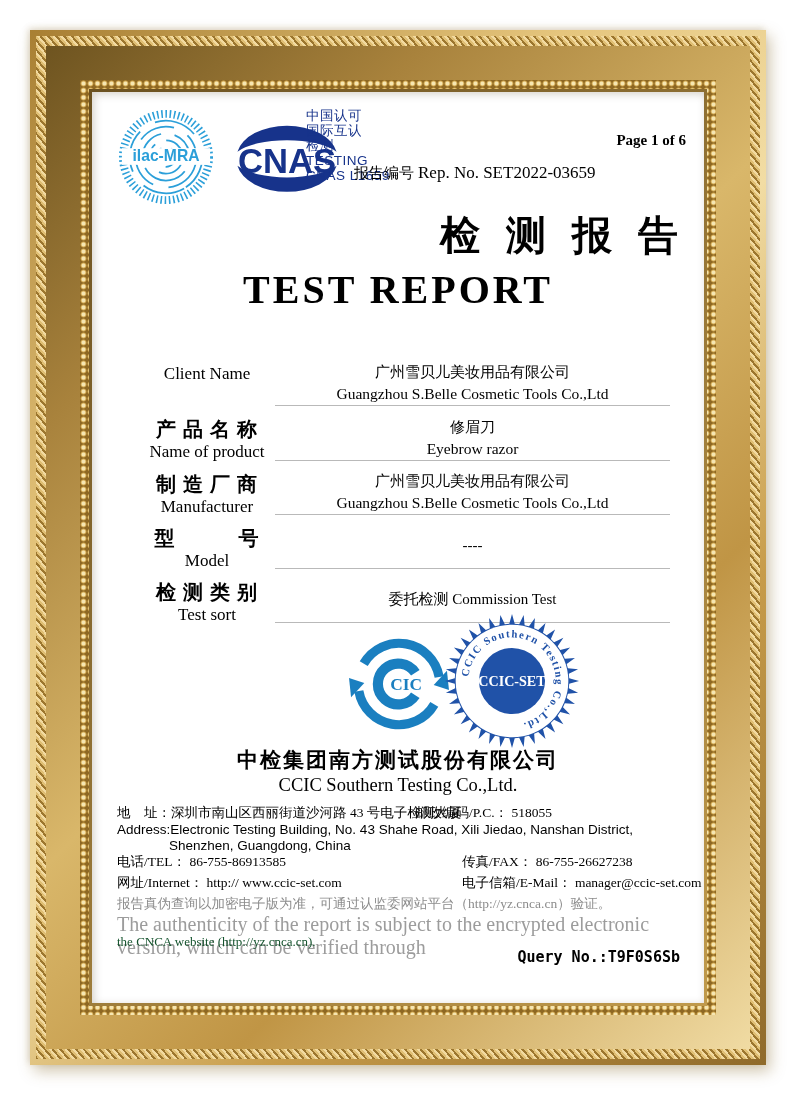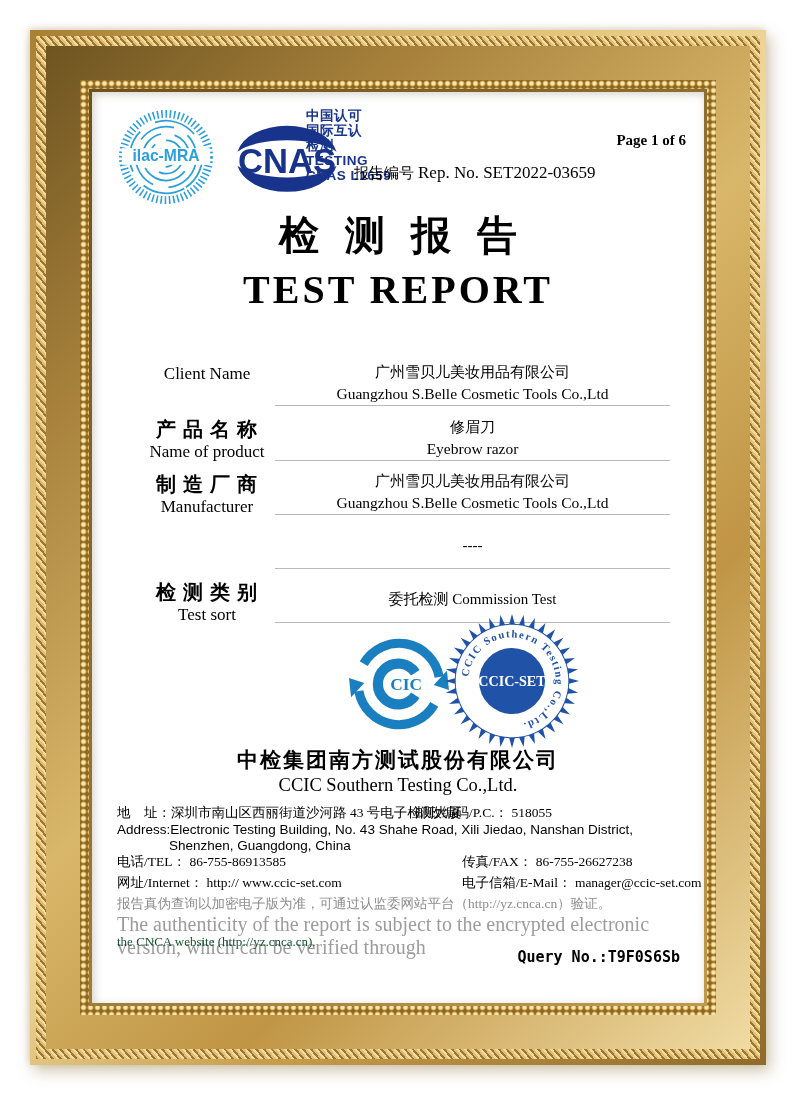--- a/index.html
+++ b/index.html
@@ -23,28 +23,28 @@
 
   
   .doc { position:absolute; inset:3px; background:#fff; overflow:hidden;
     box-shadow:inset 2px 2px 8px rgba(60,40,0,.22); }
   .abs { position:absolute; }
 
   
   .ilac-logo { left:24px; top:16px; width:100px; height:98px; }
   .cnas-logo { left:136px; top:26px; width:118px; height:80px; }
   .cnas-lines { left:214px; top:16px; color:#17338b; font-family:"Liberation Sans",sans-serif;
-    font-weight:bold; font-size:13.5px; line-height:15px; letter-spacing:.5px; }
+    font-weight:normal; font-size:13.5px; line-height:15px; letter-spacing:.5px; }
   .page-no { right:18px; top:40px; font-weight:bold; font-size:15px; }
   .repno-row { left:262px; top:71px; white-space:nowrap; }
   .repno-zh { font-size:15px; }
   .repno-en { font-size:17px; }
 
   
-  .title-zh { left:0; top:116px; width:100%; text-align:center; font-size:40px;
+  .title-zh { left:0; top:116px; width:100%; text-align:right; font-size:40px;
     font-weight:600; letter-spacing:26px; text-indent:26px; }
   .title-en { left:0; top:174px; width:100%; text-align:center; font-size:40px;
     font-weight:bold; letter-spacing:3px; }
 
   
   .rlabel { position:absolute; left:30px; width:170px; text-align:center; }
   .rlabel .zh { font-size:20px; font-weight:600; line-height:24px; letter-spacing:1px; }
   .rlabel .en { font-size:17px; line-height:22px; }
   .rvalue { position:absolute; left:183px; width:395px; height:46px; text-align:center;
     border-bottom:1px solid #b9b9b9; display:flex; flex-direction:column; justify-content:center; }
@@ -144,20 +144,24 @@
 
               <div class="rlabel" style="top:380px">
                 <div class="zh">制 造 厂 商</div>
                 <div class="en">Manufacturer</div>
               </div>
               <div class="rvalue" style="top:377px">
                 <div class="zh">广州雪贝儿美妆用品有限公司</div>
                 <div class="en">Guangzhou S.Belle Cosmetic Tools Co.,Ltd</div>
               </div>
 
+              <div class="rlabel" style="top:434px">
+                <div class="zh">型　　　号</div>
+                <div class="en">Model</div>
+              </div>
               <div class="rvalue" style="top:431px">
                 <div class="zh">----</div>
                 <div class="en"></div>
               </div>
 
               <div class="rlabel" style="top:488px">
                 <div class="zh">检 测 类 别</div>
                 <div class="en">Test sort</div>
               </div>
               <div class="rvalue" style="top:485px">

